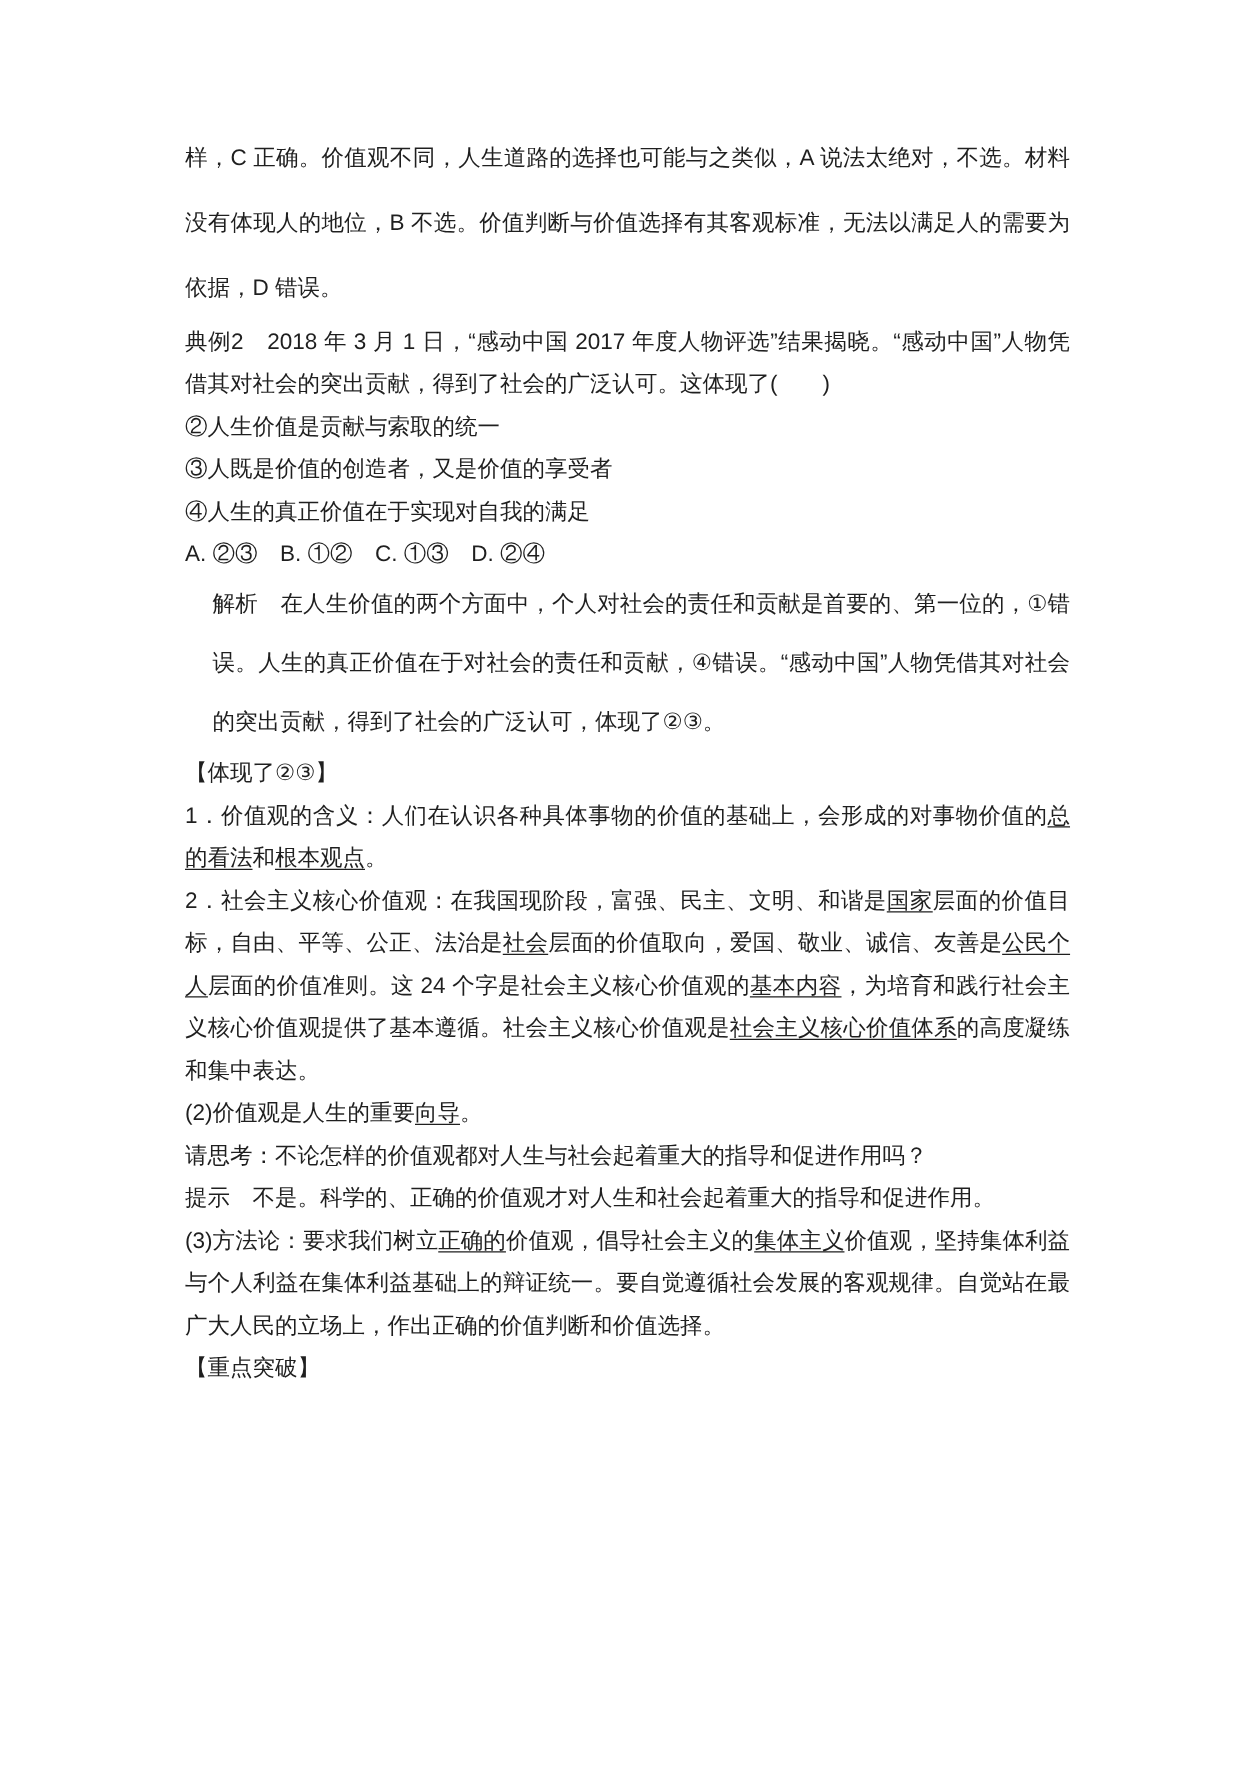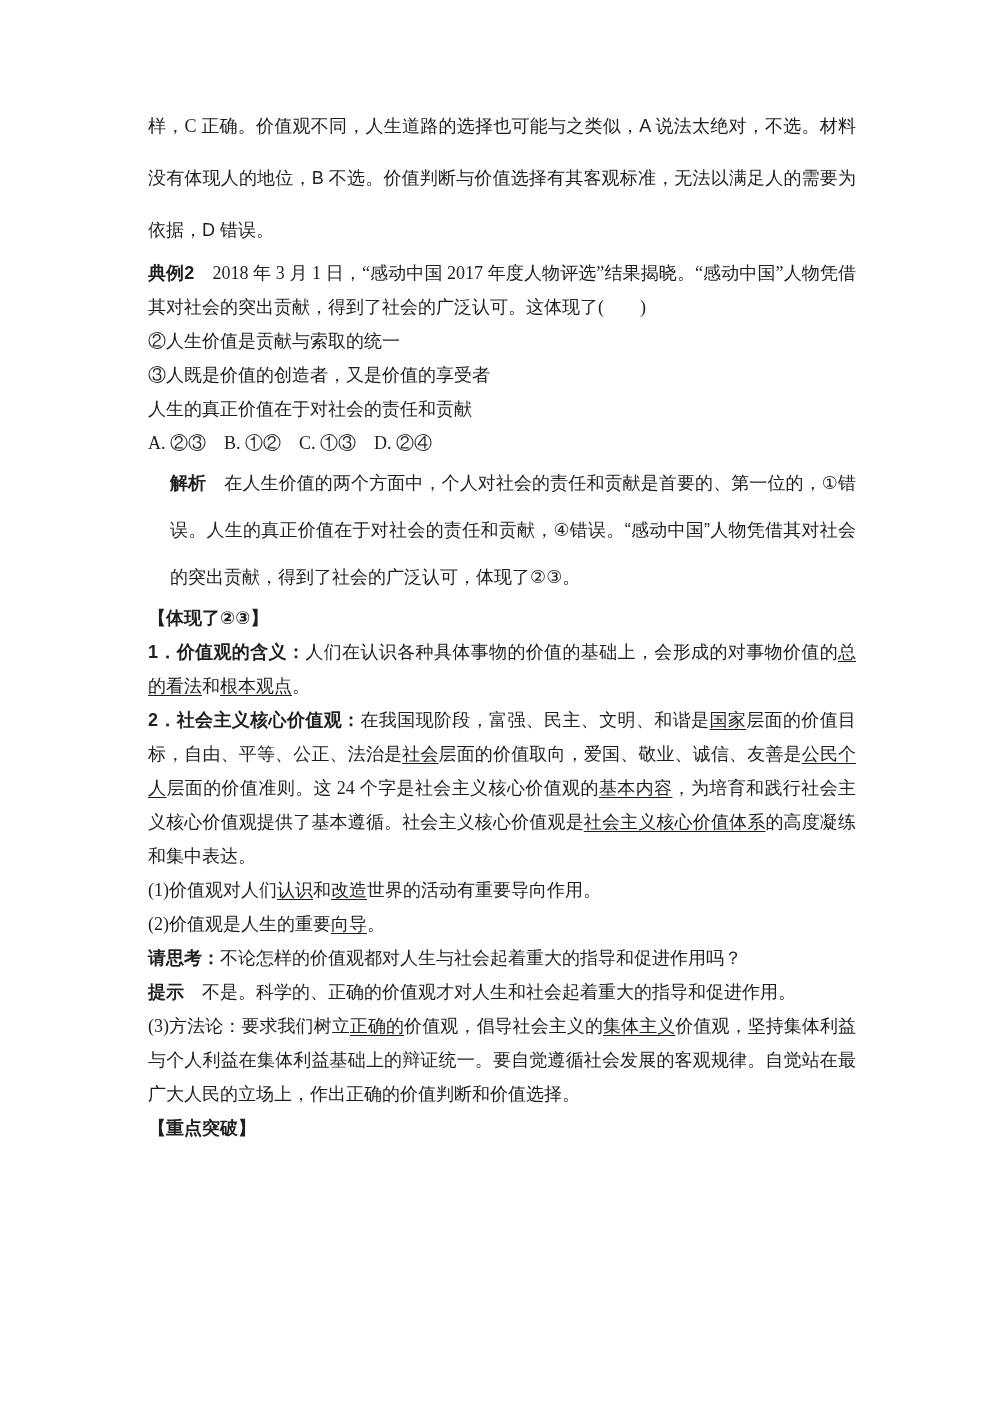--- a/index.html
+++ b/index.html
@@ -25,45 +25,44 @@
     font-size:18px;
     line-height:34px;
     text-align:justify;
     color:#1f1f1f;
   }
   p.para.loose{line-height:52px;}
   p.para.loose2{line-height:47px;margin-left:22px;}
   .mt4{margin-top:4px;}
   .outdent{margin-left:-7px;}
   
-  .run.song{font-family:Liberation Serif, serif;}
+  .run.song{font-family:Liberation Sans, sans-serif;}
   .run.hei{font-family:"Liberation Sans","DejaVu Sans",sans-serif;}
-  .run.bhei{font-family:"Liberation Sans","DejaVu Sans",sans-serif;font-weight:700;}
+  .run.bhei{font-family:"Liberation Sans","DejaVu Sans",sans-serif;font-weight:400;}
   .run.usong{
     font-family:"Liberation Serif","DejaVu Serif",serif;
     text-decoration:underline;
     text-underline-offset:3px;
     text-decoration-thickness:1px;
   }
 </style>
 </head>
 <body>
 
 <div class="page" style="background: rgb(255, 255, 255); color: rgb(31, 31, 31);">
   <div class="content">
     <p class="para loose"><span class="run song">样，C 正确。</span><span class="run hei">价值观不同，人生道路的选择也可能与之类似，A 说法太绝对，不选。材料没有体现人的地位，B 不选。价值判断与价值选择有其客观标准，无法以满足人的需要为依据，D 错误。</span></p>
     <p class="para"><span class="run bhei">典例2</span><span class="run song">　2018 年 3 月 1 日，“感动中国 2017 年度人物评选”结果揭晓。“感动中国”人物凭借其对社会的突出贡献，得到了社会的广泛认可。这体现了(　　)</span></p>
     <p class="para"><span class="run song">②人生价值是贡献与索取的统一</span></p>
     <p class="para"><span class="run song">③人既是价值的创造者，又是价值的享受者</span></p>
-    <p class="para"><span class="run song">人生的真正价值在于对社会的责任和贡献</span></p>
+    <p class="para"><span class="run song">④人生的真正价值在于实现对自我的满足</span></p>
     <p class="para"><span class="run song">A. ②③　B. ①②　C. ①③　D. ②④</span></p>
     <p class="para loose2"><span class="run bhei">解析</span><span class="run hei">　在人生价值的两个方面中，个人对社会的责任和贡献是首要的、第一位的，①错误。人生的真正价值在于对社会的责任和贡献，④错误。“感动中国”人物凭借其对社会的突出贡献，得到了社会的广泛认可，体现了②③。</span></p>
     <p class="para outdent"><span class="run bhei">【体现了②③】</span></p>
     <p class="para"><span class="run bhei">1．价值观的含义：</span><span class="run song">人们在认识各种具体事物的价值的基础上，会形成的对事物价值的</span><span class="run usong">总的看法</span><span class="run song">和</span><span class="run usong">根本观点</span><span class="run song">。</span></p>
     <p class="para"><span class="run bhei">2．社会主义核心价值观：</span><span class="run song">在我国现阶段，富强、民主、文明、和谐是</span><span class="run usong">国家</span><span class="run song">层面的价值目标，自由、平等、公正、法治是</span><span class="run usong">社会</span><span class="run song">层面的价值取向，爱国、敬业、诚信、友善是</span><span class="run usong">公民个人</span><span class="run song">层面的价值准则。这 24 个字是社会主义核心价值观的</span><span class="run usong">基本内容</span><span class="run song">，为培育和践行社会主义核心价值观提供了基本遵循。社会主义核心价值观是</span><span class="run usong">社会主义核心价值体系</span><span class="run song">的高度凝练和集中表达。</span></p>
-    <p class="para"><span class="run song">(1)价值观对人们</span><span class="run usong">认识</span><span class="run song">和</span><span class="run usong">改造</span><span class="run song">世界的活动有重要导向作用。</span></p>
     <p class="para"><span class="run song">(2)价值观是人生的重要</span><span class="run usong">向导</span><span class="run song">。</span></p>
     <p class="para"><span class="run bhei">请思考：</span><span class="run song">不论怎样的价值观都对人生与社会起着重大的指导和促进作用吗？</span></p>
     <p class="para mt4"><span class="run bhei">提示</span><span class="run hei">　不是。科学的、正确的价值观才对人生和社会起着重大的指导和促进作用。</span></p>
     <p class="para mt4"><span class="run song">(3)方法论：要求我们树立</span><span class="run usong">正确的</span><span class="run song">价值观，倡导社会主义的</span><span class="run usong">集体主义</span><span class="run song">价值观，坚持集体利益与个人利益在集体利益基础上的辩证统一。要自觉遵循社会发展的客观规律。自觉站在最广大人民的立场上，作出正确的价值判断和价值选择。</span></p>
     <p class="para mt4 outdent"><span class="run bhei">【重点突破】</span></p>
   </div>
 </div>
 
 </body></html>

